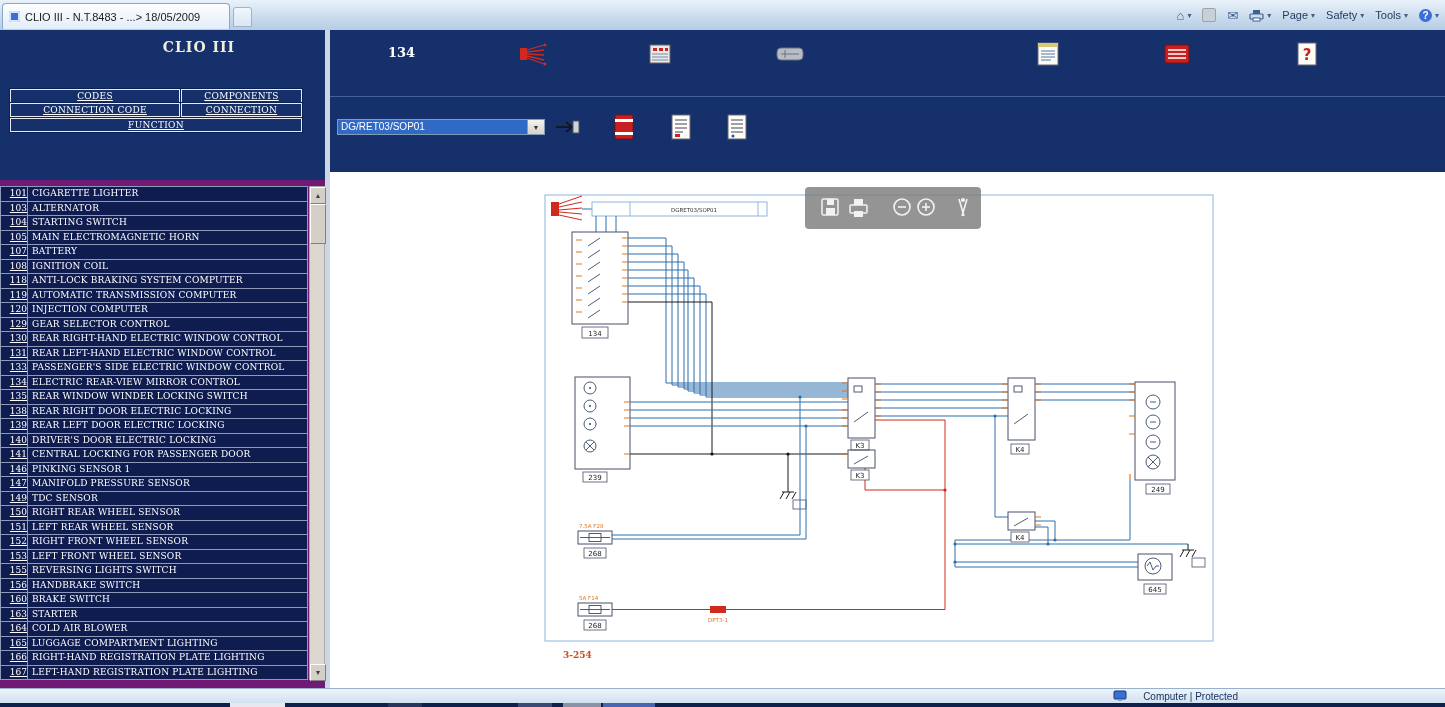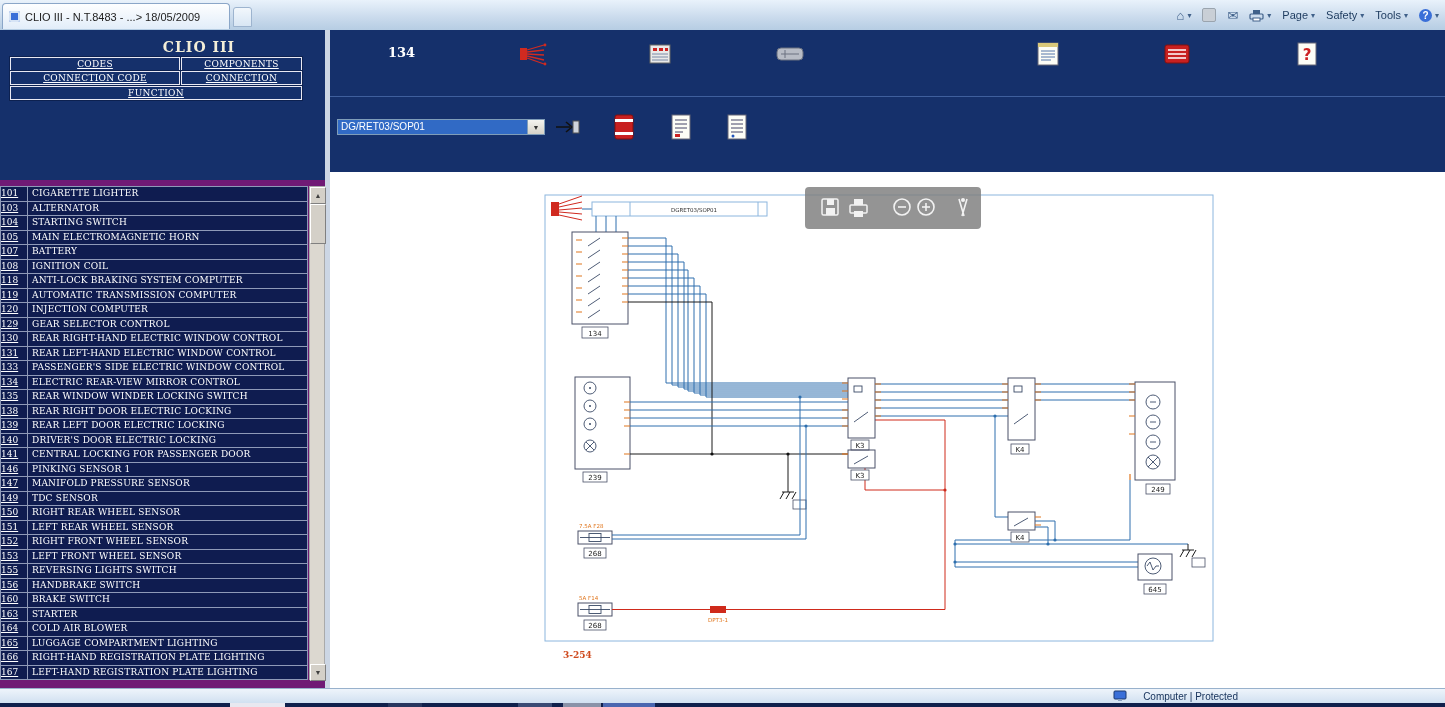--- a/index.html
+++ b/index.html
@@ -22,41 +22,41 @@
   .glyph-ico{font-size:13px;color:#40618a;line-height:1;}
   .feed-sq{width:12px;height:12px;border-radius:2px;background:#c9cfd6;border:1px solid #9aa4ae;}
   .help-ball{width:13px;height:13px;border-radius:50%;background:#3a6fd8;color:#fff;font-size:10px;
              font-weight:bold;display:flex;align-items:center;justify-content:center;}
   
   .nav-panel{position:absolute;left:0;top:30px;width:325px;height:150px;background:#15306b;}
   .nav-title{position:absolute;left:0;top:9px;width:310px;text-align:center;color:#f3eed8;
              font-family:"DejaVu Serif",serif;font-weight:bold;font-size:14px;letter-spacing:1px;padding-left:44px;}
   .nbtn{position:absolute;height:12px;box-sizing:content-box;border:1px solid #e9e9f3;
         box-shadow:0 0 0 1px #0d2150;color:#fff;font-family:"DejaVu Serif",serif;font-size:9px;
-        line-height:12px;text-align:center;text-decoration:underline;cursor:pointer;letter-spacing:.3px;}
+        line-height:12px;text-align:center;text-decoration:underline;cursor:pointer;letter-spacing:.3px;margin-top:32px;}
   .splitter{position:absolute;left:325px;top:30px;width:5px;height:658px;background:#ccd6e4;}
   .topbar{position:absolute;left:330px;top:30px;width:1115px;height:66px;background:#15306b;}
   .code-lbl{position:absolute;left:58px;top:15px;color:#fff;font-family:"DejaVu Serif",serif;
             font-weight:bold;font-size:13px;}
   .tb-ico{position:absolute;cursor:pointer;}
   .toolbar2{position:absolute;left:330px;top:96px;width:1115px;height:76px;background:#15306b;
             border-top:1px solid #3f5f9d;}
   
   .dd{position:absolute;left:7px;top:22px;width:208px;height:16px;box-sizing:border-box;
       background:#fff;border:1px solid #7f9db9;display:flex;cursor:pointer;}
   .dd-sel{flex:1;background:#316ac5;color:#fff;font-size:10px;line-height:14px;padding:0 3px;
           white-space:nowrap;overflow:hidden;}
   .dd-btn{width:16px;background:linear-gradient(#f4f3ef,#d6d2c8);border-left:1px solid #7f9db9;
           display:flex;align-items:center;justify-content:center;font-size:7px;color:#333;}
   
   .list-panel{position:absolute;left:0;top:186px;width:308px;height:494px;background:#0f1c50;
               border:1px solid #8f9ab8;box-sizing:border-box;}
   .lrow{display:flex;height:14.5px;box-sizing:border-box;border-bottom:1px solid #8f9ab8;cursor:pointer;}
   .lcode{width:27px;flex:0 0 auto;box-sizing:border-box;border-right:1px solid #8f9ab8;
-         color:#fff;font-family:"DejaVu Serif",serif;font-size:9px;line-height:13px;text-align:left;
+         color:#fff;font-family:"DejaVu Serif",serif;font-size:9px;line-height:13px;text-align:right;
          text-decoration:underline;}
   .llabel{flex:1;color:#fff;font-family:"DejaVu Serif",serif;font-size:9px;line-height:13px;
           padding-left:4px;white-space:nowrap;overflow:hidden;letter-spacing:.2px;}
   
   .sb{position:absolute;left:309px;top:186px;width:16px;height:494px;background:#dcd8d0;
       border:1px solid #aaa;box-sizing:border-box;}
   .sb-btn{position:absolute;left:0;width:14px;height:15px;background:#d4d0c8;
           border:1px solid;border-color:#fff #808080 #808080 #fff;font-size:7px;color:#404040;
           display:flex;align-items:center;justify-content:center;cursor:pointer;}
   .sb-thumb{position:absolute;left:0;top:17px;width:14px;height:38px;background:#d4d0c8;

